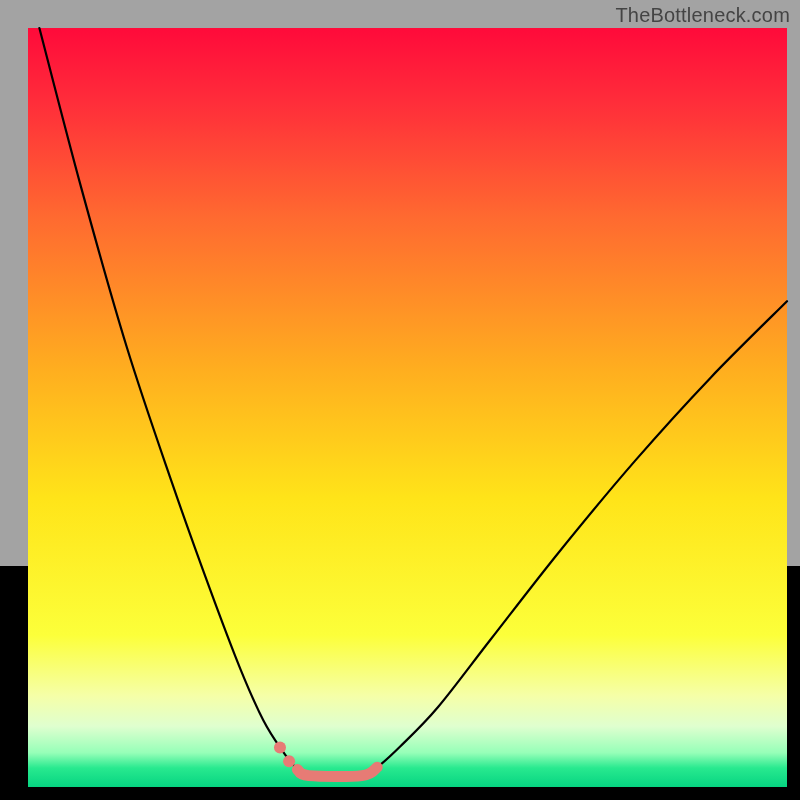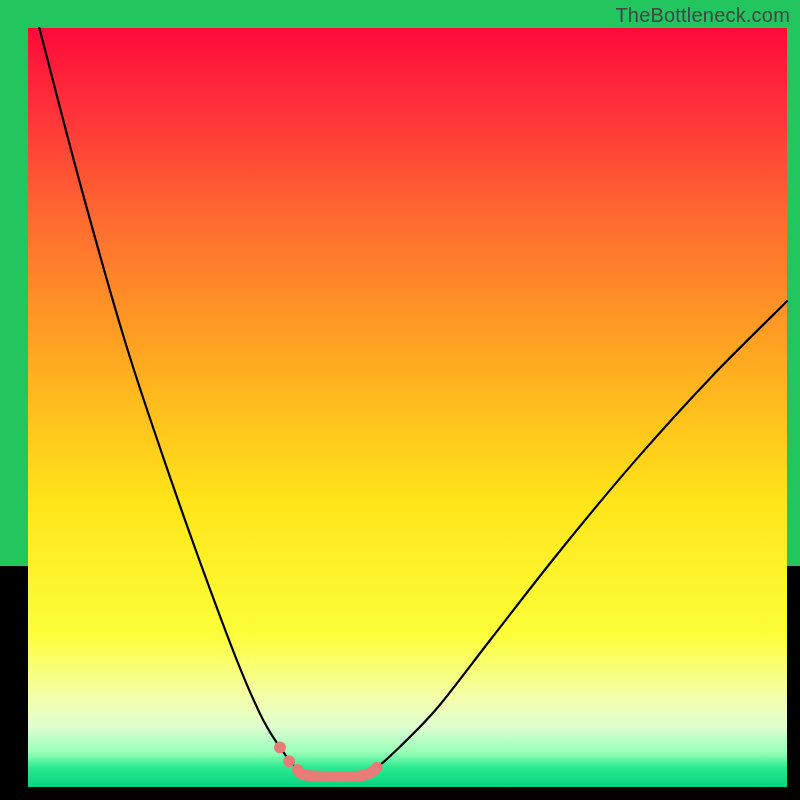--- a/index.html
+++ b/index.html
@@ -8,21 +8,21 @@
     width: 800px;
     height: 800px;
     background: #000;
     overflow: hidden;
     font-family: Arial, Helvetica, sans-serif;
   }
   .stage {
     position: relative;
     width: 800px;
     height: 566px;
-    background: #22c55e;
+    background: #a3a3a3;
   }
   .watermark {
     position: absolute;
     top: 4px;
     right: 10px;
     color: #444;
     font-size: 20px;
     font-weight: 500;
     letter-spacing: 0.2px;
     z-index: 30;

